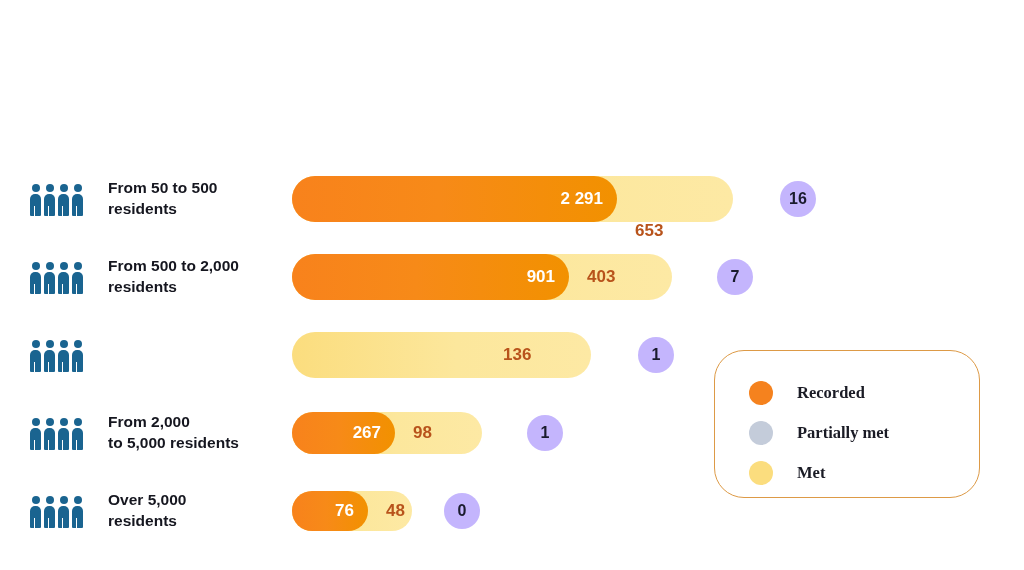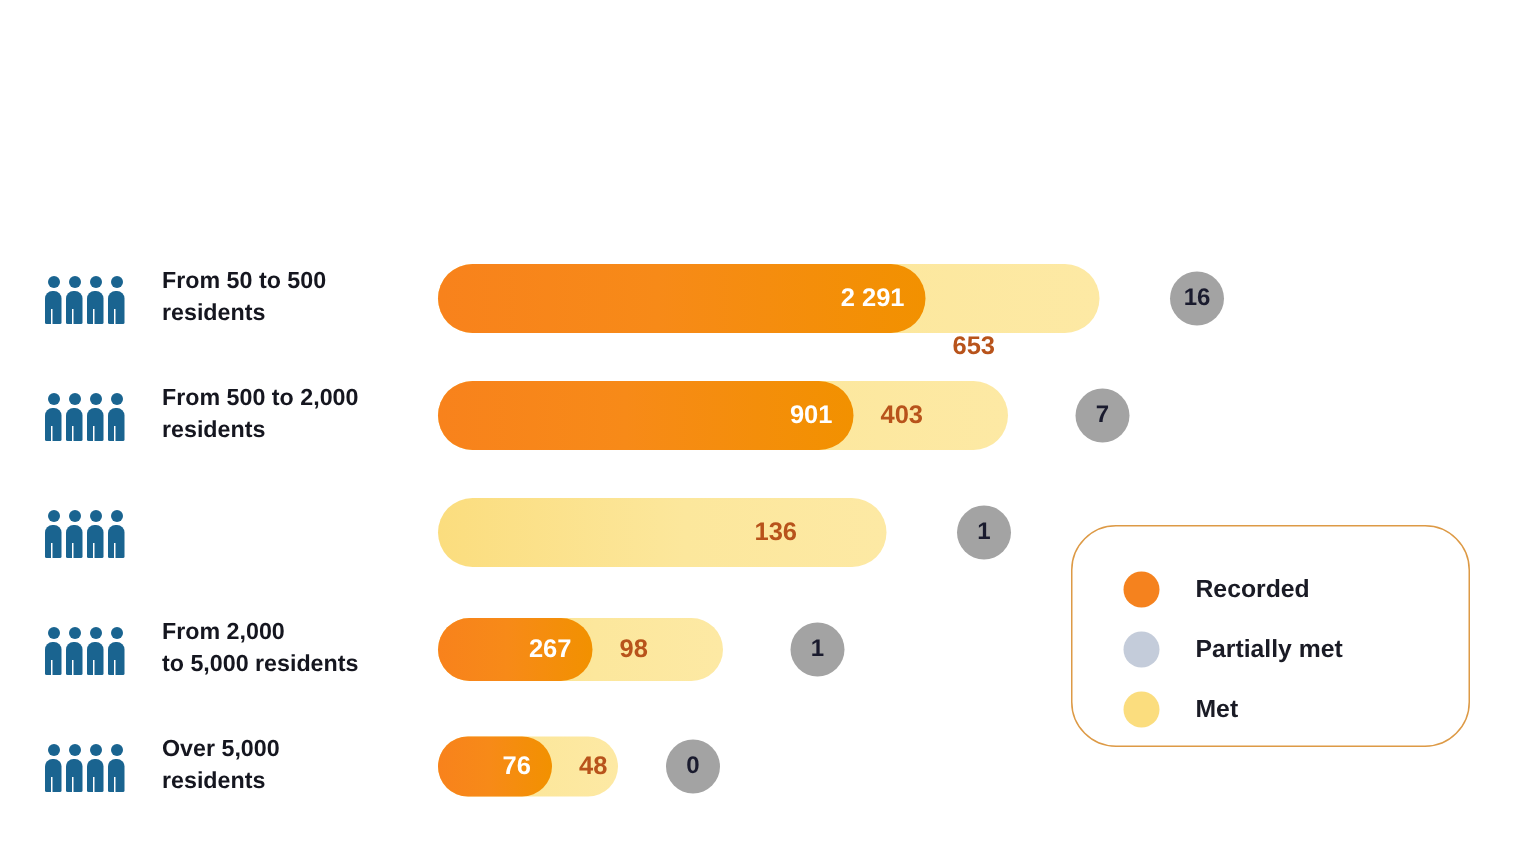--- a/index.html
+++ b/index.html
@@ -71,36 +71,36 @@
     position:absolute;right:14px;top:50%;transform:translateY(-50%);
     color:#ffffff;font-weight:bold;font-size:17px;white-space:nowrap;
   }
   .val-met{
     position:absolute;top:50%;transform:translateY(-50%);
     color:#b8531b;font-weight:bold;font-size:17px;white-space:nowrap;
   }
   .badge{
     position:absolute;top:50%;transform:translateY(-50%);
     width:36px;height:36px;border-radius:50%;
-    background:#a3a3a3;
+    background:#c4b5fd;
     display:flex;align-items:center;justify-content:center;
     font-size:16px;font-weight:bold;color:#1a1b2e;
   }
 
   
   .legend{
     position:absolute;left:714px;top:350px;
     width:266px;height:148px;
     border:1.6px solid #dd9a46;
     border-radius:30px;
     background:#ffffff;
     box-sizing:border-box;
     padding:22px 0 0 34px;
   }
-  .leg-item{display:flex;align-items:center;height:40px;}
+  .leg-item{display:flex;align-items:center;height:40px;font-family:Liberation Serif, serif;}
   .leg-dot{width:24px;height:24px;border-radius:50%;flex:none;}
   .leg-text{
     margin-left:24px;font-size:16.5px;font-weight:bold;color:#1a1b25;
     white-space:nowrap;
   }
 </style>
 </head>
 <body>
 
 <div id="page">

